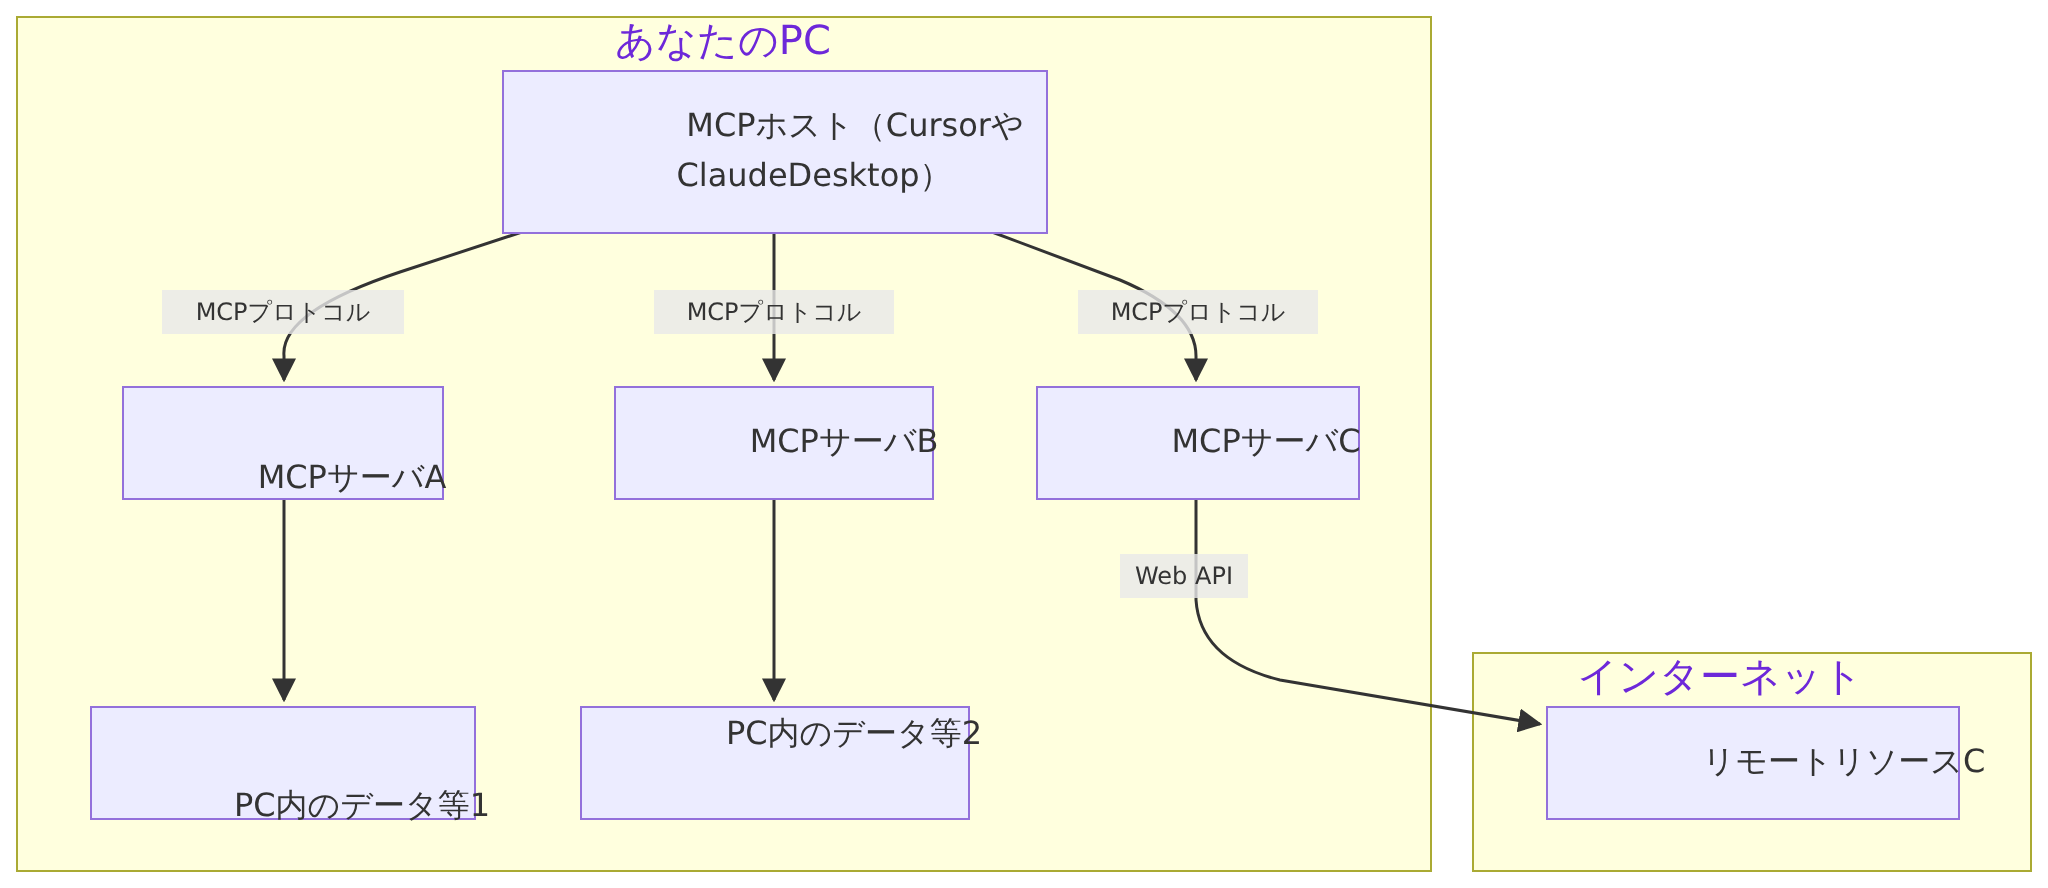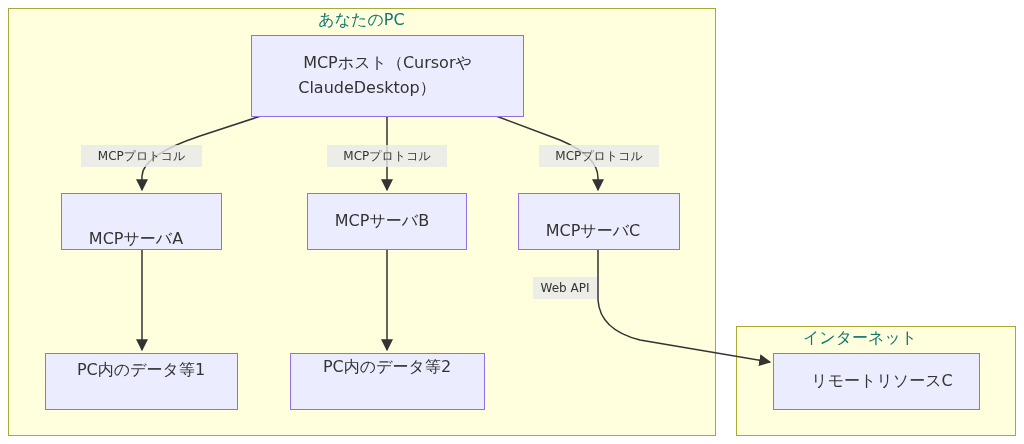--- a/index.html
+++ b/index.html
@@ -4,22 +4,22 @@
 <style>
   html, body { margin: 0; padding: 0; background: #ffffff; }
   body { width: 1024px; height: 444px; position: relative; overflow: hidden;
          font-family: "DejaVu Sans", "Liberation Sans", sans-serif; }
   #diagram { position: absolute; left: 0; top: 0; }
   .cluster-rect { fill: #ffffde; stroke: #aaaa33; stroke-width: 1; }
   .node-rect { fill: #ececff; stroke: #9370db; stroke-width: 1; }
   .edge { fill: none; stroke: #333333; stroke-width: 1.5; }
   .arrowhead { fill: #333333; }
   .label { position: absolute; color: #333333; font-size: 16px; text-align: center;
-           white-space: nowrap; overflow: hidden; line-height: 24px; }
-  .cluster-title { position: absolute; color: #0f766e; font-size: 16px; text-align: center; line-height: 20px; }
+           white-space: nowrap; overflow: hidden; line-height: 24px; padding-left: 40px; }
+  .cluster-title { position: absolute; color: #6d28d9; font-size: 20px; text-align: center; line-height: 20px; }
   .edge-label { position: absolute; background: rgba(232,232,232,0.8); color: #333333; font-size: 12px;
                 line-height: 22px; white-space: nowrap; overflow: hidden; text-align: center; }
 </style>
 </head>
 <body>
 
 <svg id="diagram" width="1024" height="444">
   <defs>
     <marker id="arrow" viewBox="0 0 10 10" refX="9" refY="5" markerWidth="8" markerHeight="8" orient="auto">
       <path d="M0,0 L10,5 L0,10 z" class="arrowhead"></path>
@@ -44,21 +44,21 @@
   <rect x="773.5" y="353.5" width="206" height="56" class="node-rect"></rect>
 </svg>
 
 <div class="cluster-title" style="left:8px; width:707px; top:10px;">あなたのPC</div>
 <div class="cluster-title" style="left:736px; width:248px; top:328px;">インターネット</div>
 
 <div class="label" style="left:251px; width:273px; top:51px;">MCPホスト（Cursorや</div>
 <div class="label" style="left:251px; width:232px; top:76px;">ClaudeDesktop）</div>
 <div class="label" style="left:81px; width:110px; top:209px;margin-top:18px;">MCPサーバA</div>
 <div class="label" style="left:327px; width:110px; top:209px;">MCPサーバB</div>
-<div class="label" style="left:538px; width:110px; top:219px;">MCPサーバC</div>
-<div class="label" style="left:66px; width:150px; top:358px;text-align:center;">PC内のデータ等1</div>
+<div class="label" style="left:538px; width:110px; top:209px;">MCPサーバC</div>
+<div class="label" style="left:66px; width:150px; top:391px;text-align:center;">PC内のデータ等1</div>
 <div class="label" style="left:312px; width:150px; top:355px;">PC内のデータ等2</div>
 <div class="label" style="left:773px; width:218px; top:369px;">リモートリソースC</div>
 
 <div class="edge-label" style="left:81px; width:121px; top:145px;">MCPプロトコル</div>
 <div class="edge-label" style="left:327px; width:120px; top:145px;">MCPプロトコル</div>
 <div class="edge-label" style="left:539px; width:120px; top:145px;">MCPプロトコル</div>
-<div class="edge-label" style="left:533px; width:64px; top:277px;">Web API</div>
+<div class="edge-label" style="left:560px; width:64px; top:277px;">Web API</div>
 
 </body></html>

